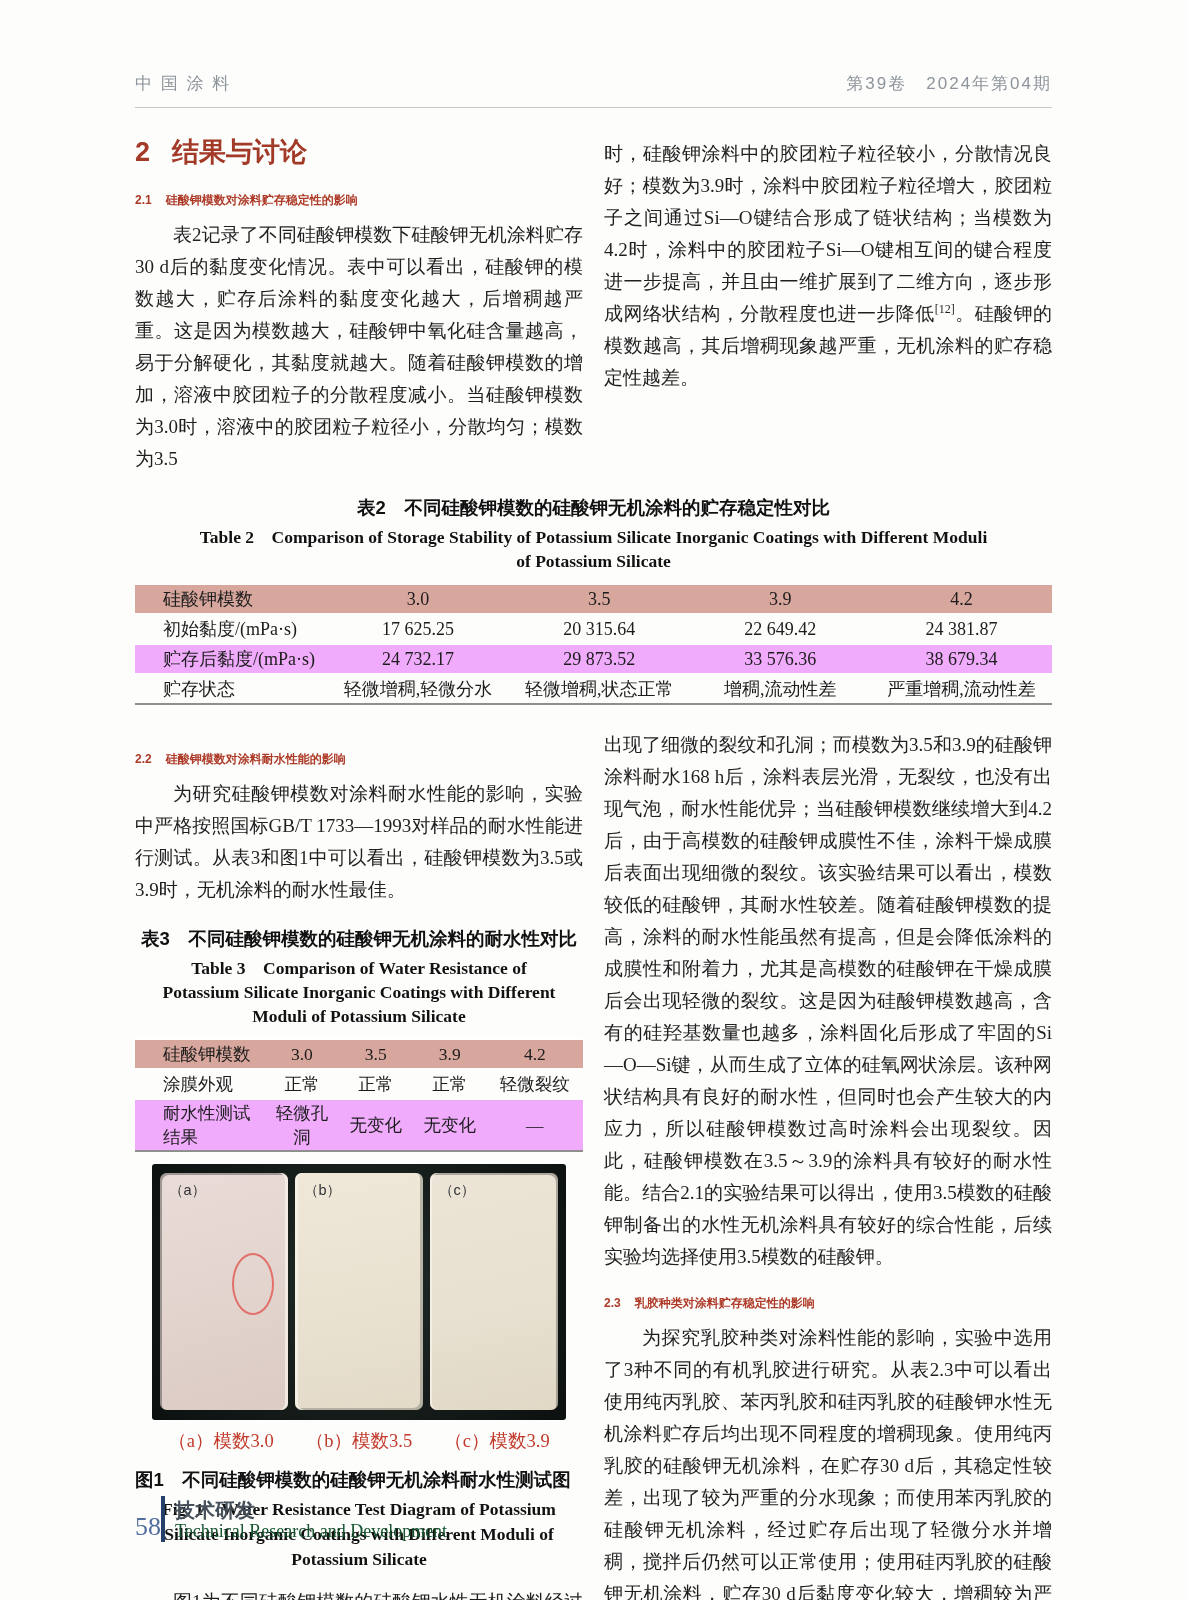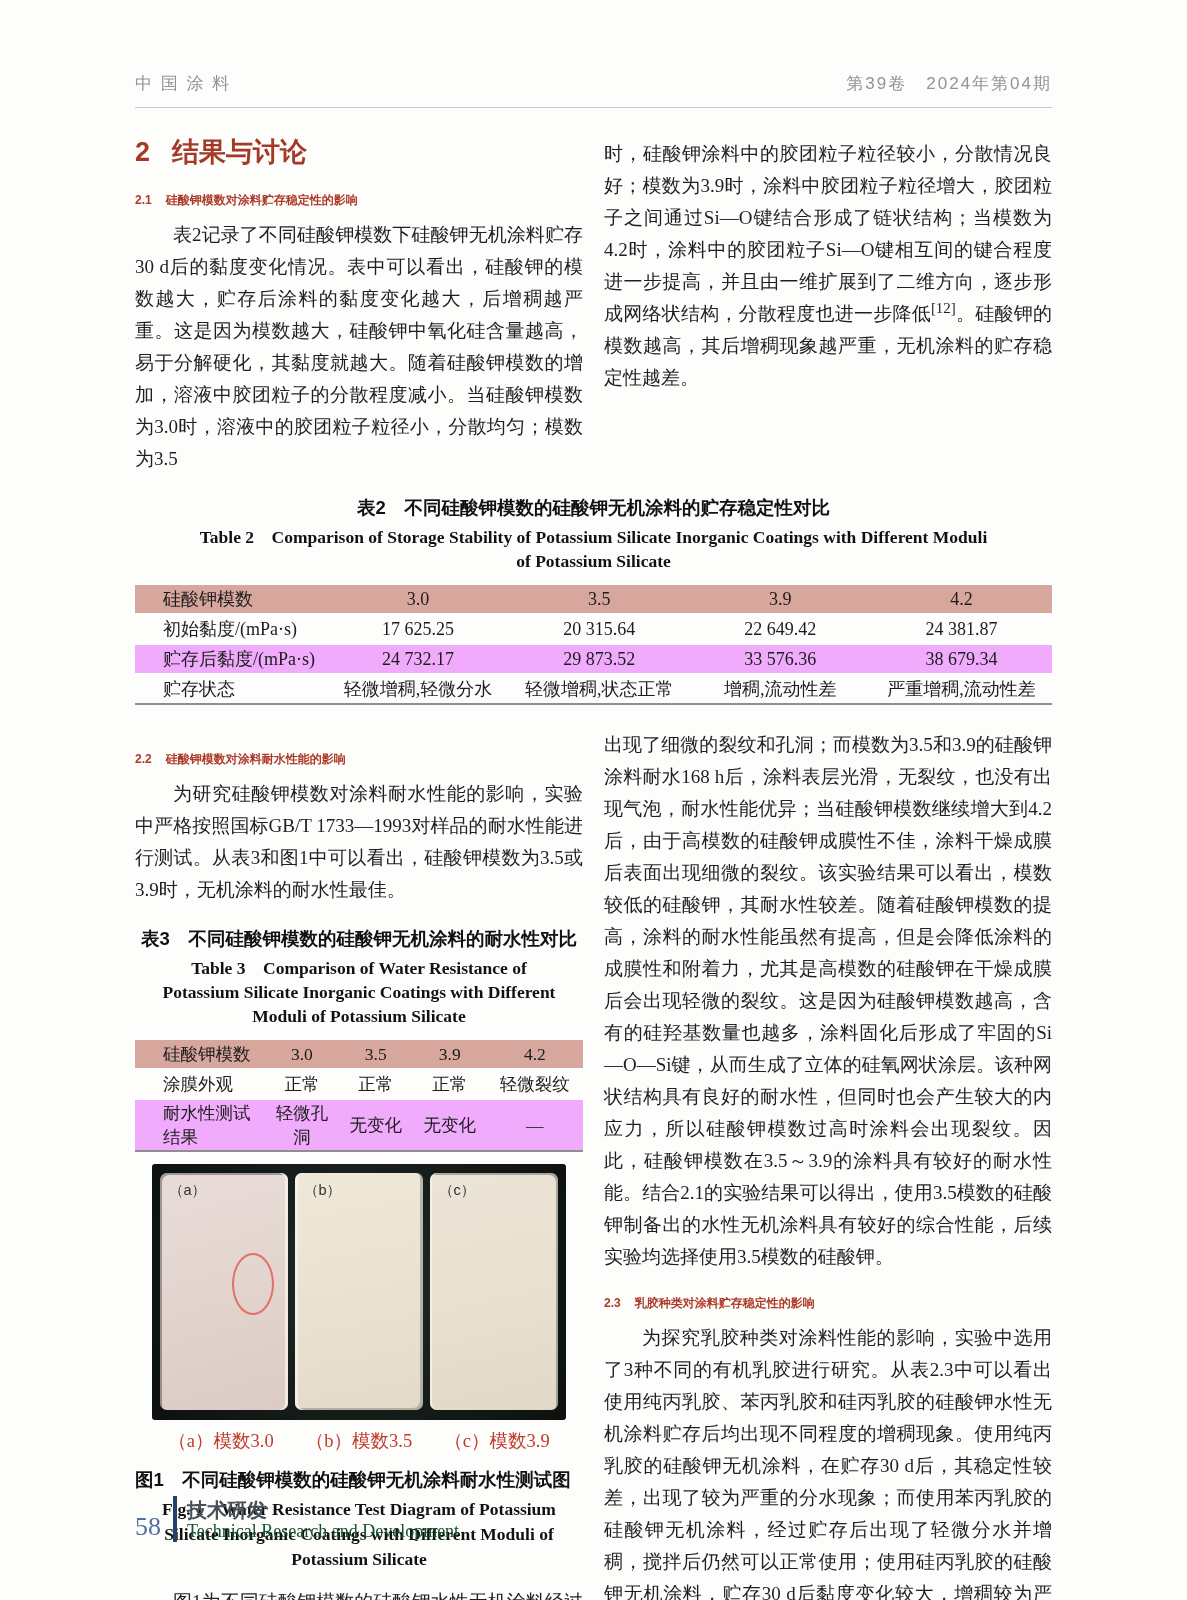--- a/index.html
+++ b/index.html
@@ -29,21 +29,21 @@
   h3.sub {
     font-family:"Liberation Sans","DejaVu Sans",sans-serif;
     color:#ad3a27; font-size:12px; font-weight:bold; margin:22px 0 10px 0;
   }
   h3.sub .num { margin-right:14px; }
 
   p.body {
     font-size:19px; line-height:32px; text-align:justify; color:#1f1f1f;
   }
   p.body.indent { text-indent:2em; }
-  p.body sup { font-size:15px; line-height:0; }
+  p.body sup { font-size:12px; line-height:0; }
 
   .rcol-top { padding-top:30px; }
 
   
   .tcap-zh {
     text-align:center; font-family:"Liberation Sans","DejaVu Sans",sans-serif;
     font-weight:bold; font-size:18.5px; color:#111; margin-top:20px;
   }
   .tcap-en {
     text-align:center; font-family:"Liberation Serif","DejaVu Serif",serif;
@@ -100,21 +100,21 @@
   .fcap-en {
     text-align:center; font-family:"Liberation Serif","DejaVu Serif",serif;
     font-weight:bold; font-size:17.5px; color:#111; line-height:25px; margin-top:5px;
   }
   .after-fig { margin-top:14px; }
 
   .spacer-22 { margin-top:24px; }
 
   
   .footer { position:absolute; left:135px; top:1496px; display:flex; align-items:center; }
-  .footer .pageno { color:#53719e; font-size:26px; margin-right:12px; align-self:flex-end; }
+  .footer .pageno { color:#53719e; font-size:26px; margin-right:0; align-self:flex-end; }
   .footer .bar { width:4px; height:46px; background:#24406b; margin-right:10px; }
   .footer .col-zh {
     font-family:"Liberation Sans","DejaVu Sans",sans-serif; font-weight:bold;
     font-size:20px; color:#46505a; line-height:24px;
   }
   .footer .col-en { font-size:18px; color:#14532d; line-height:18px; }
 </style>
 </head>
 <body>
 

